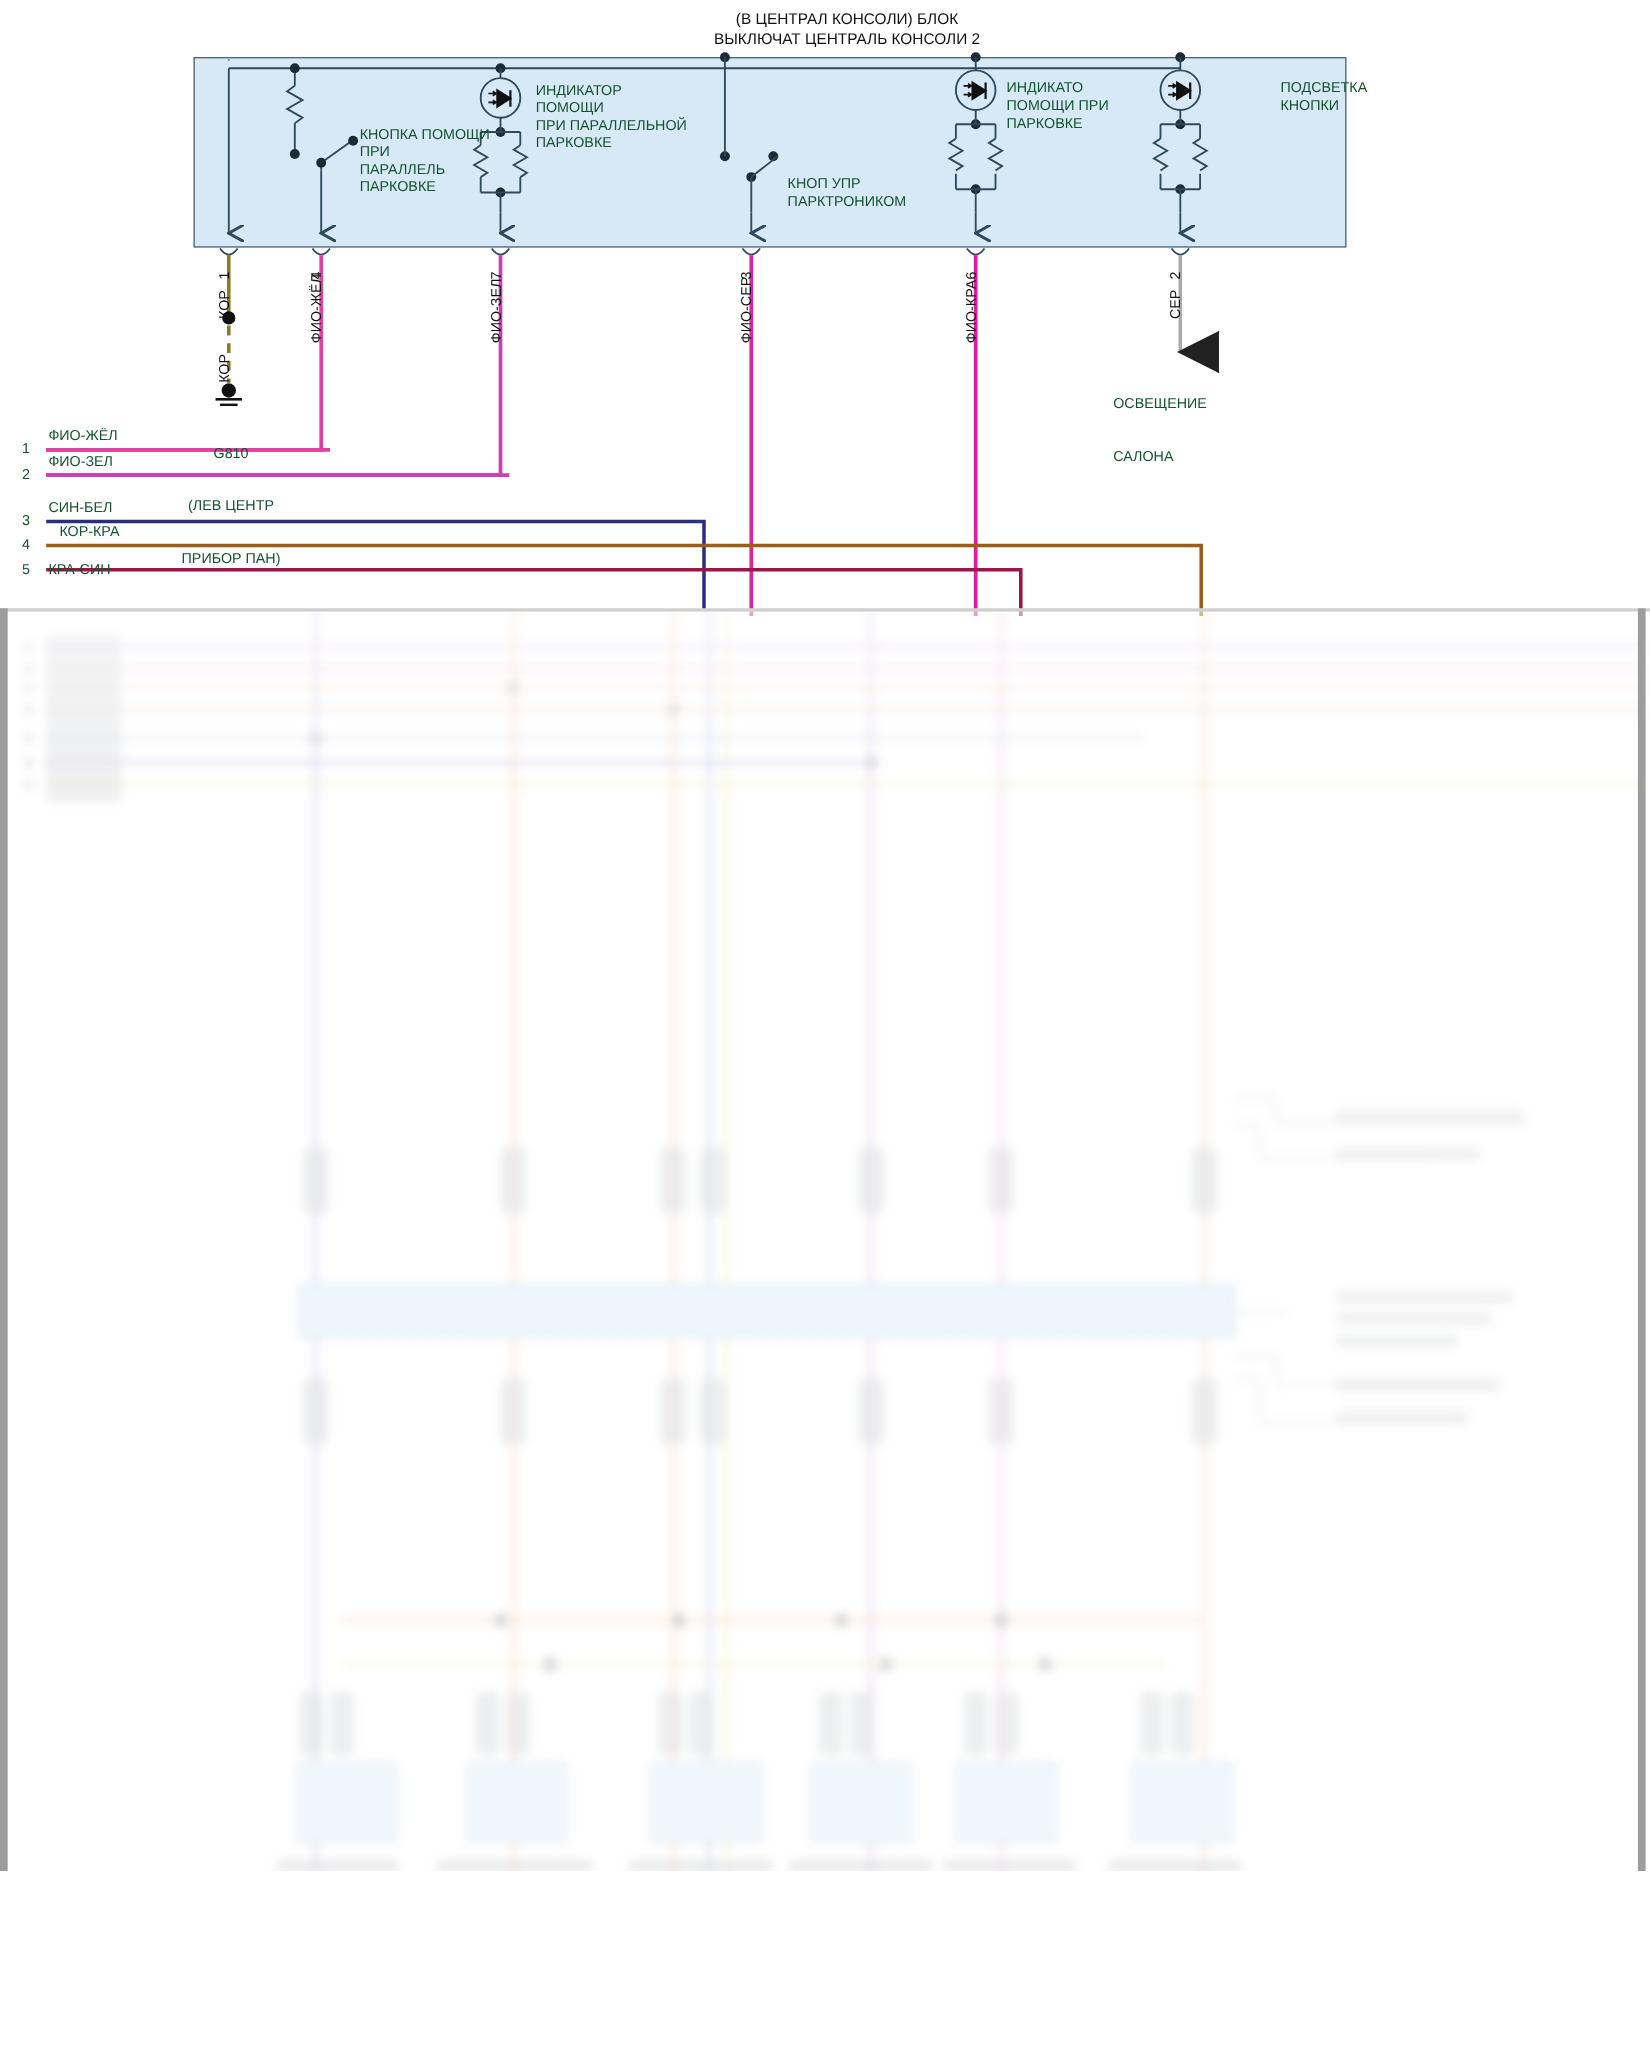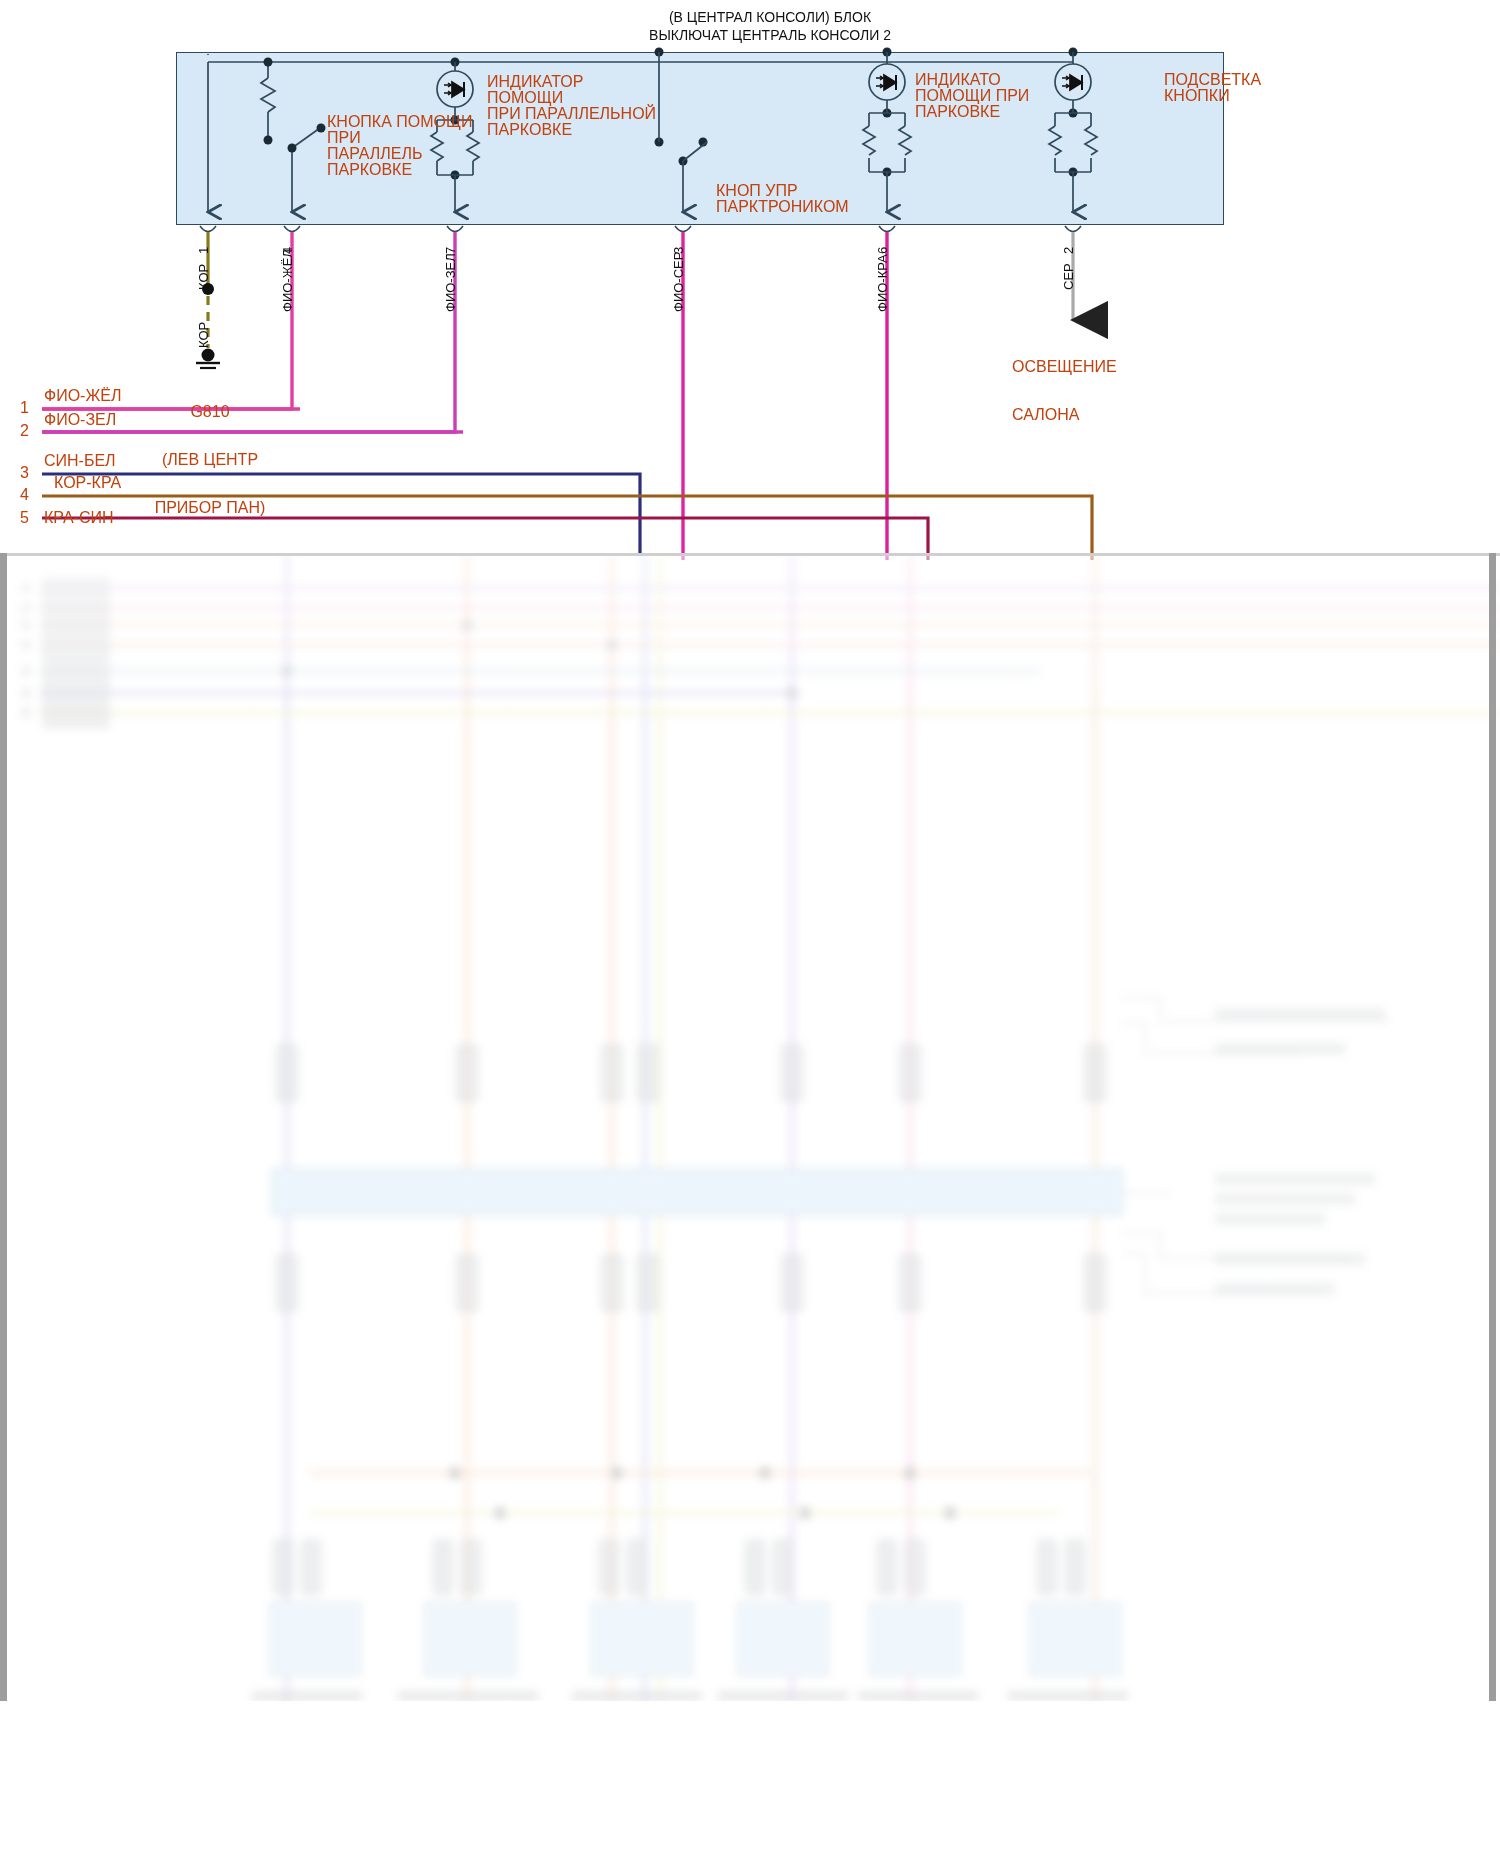--- a/index.html
+++ b/index.html
@@ -1,19 +1,19 @@
 <!DOCTYPE html>
 <html><head>
 <meta charset="utf-8">
 <title>Wiring Diagram</title>
 <style>
   html,body{margin:0;padding:0;background:#ffffff;}
   body{font-family:"Liberation Sans","DejaVu Sans",sans-serif;}
   #page{position:relative;width:1500px;height:1701px;overflow:hidden;background:#fff;}
-  .txt{position:absolute;font-size:16px;color:#c2410c;line-height:16px;white-space:pre;}
+  .txt{position:absolute;font-size:13px;color:#14532d;line-height:16px;white-space:pre;}
   .vtxt{position:absolute;font-size:13px;color:#111;white-space:nowrap;
         transform-origin:0 0;transform:rotate(-90deg);}
 
   
   #module{position:absolute;left:176px;top:52px;width:1048px;height:173px;
           background:#d7e8f7;border:1.6px solid #2f4a5c;box-sizing:border-box;}
   #module-title{position:absolute;left:560px;top:8px;width:420px;text-align:center;
           font-size:14px;line-height:18px;color:#111;}
 
   
@@ -205,21 +205,21 @@
   <div class="txt" style="left:487px;top:74px;">ИНДИКАТОР
 ПОМОЩИ
 ПРИ ПАРАЛЛЕЛЬНОЙ
 ПАРКОВКЕ</div>
 
   <div class="txt" style="left:327px;top:114px;">КНОПКА ПОМОЩИ
 ПРИ
 ПАРАЛЛЕЛЬ
 ПАРКОВКЕ</div>
 
-  <div class="txt" style="left:716px;top:159px;margin-top:24px;">КНОП УПР
+  <div class="txt" style="left:716px;top:159px;">КНОП УПР
 ПАРКТРОНИКОМ</div>
 
   <div class="txt" style="left:915px;top:72px;">ИНДИКАТО
 ПОМОЩИ ПРИ
 ПАРКОВКЕ</div>
 
   <div class="txt" style="left:1164px;top:72px;">ПОДСВЕТКА
 КНОПКИ</div>
 
   <div class="vtxt" style="left:196px;top:254px;">1</div>

